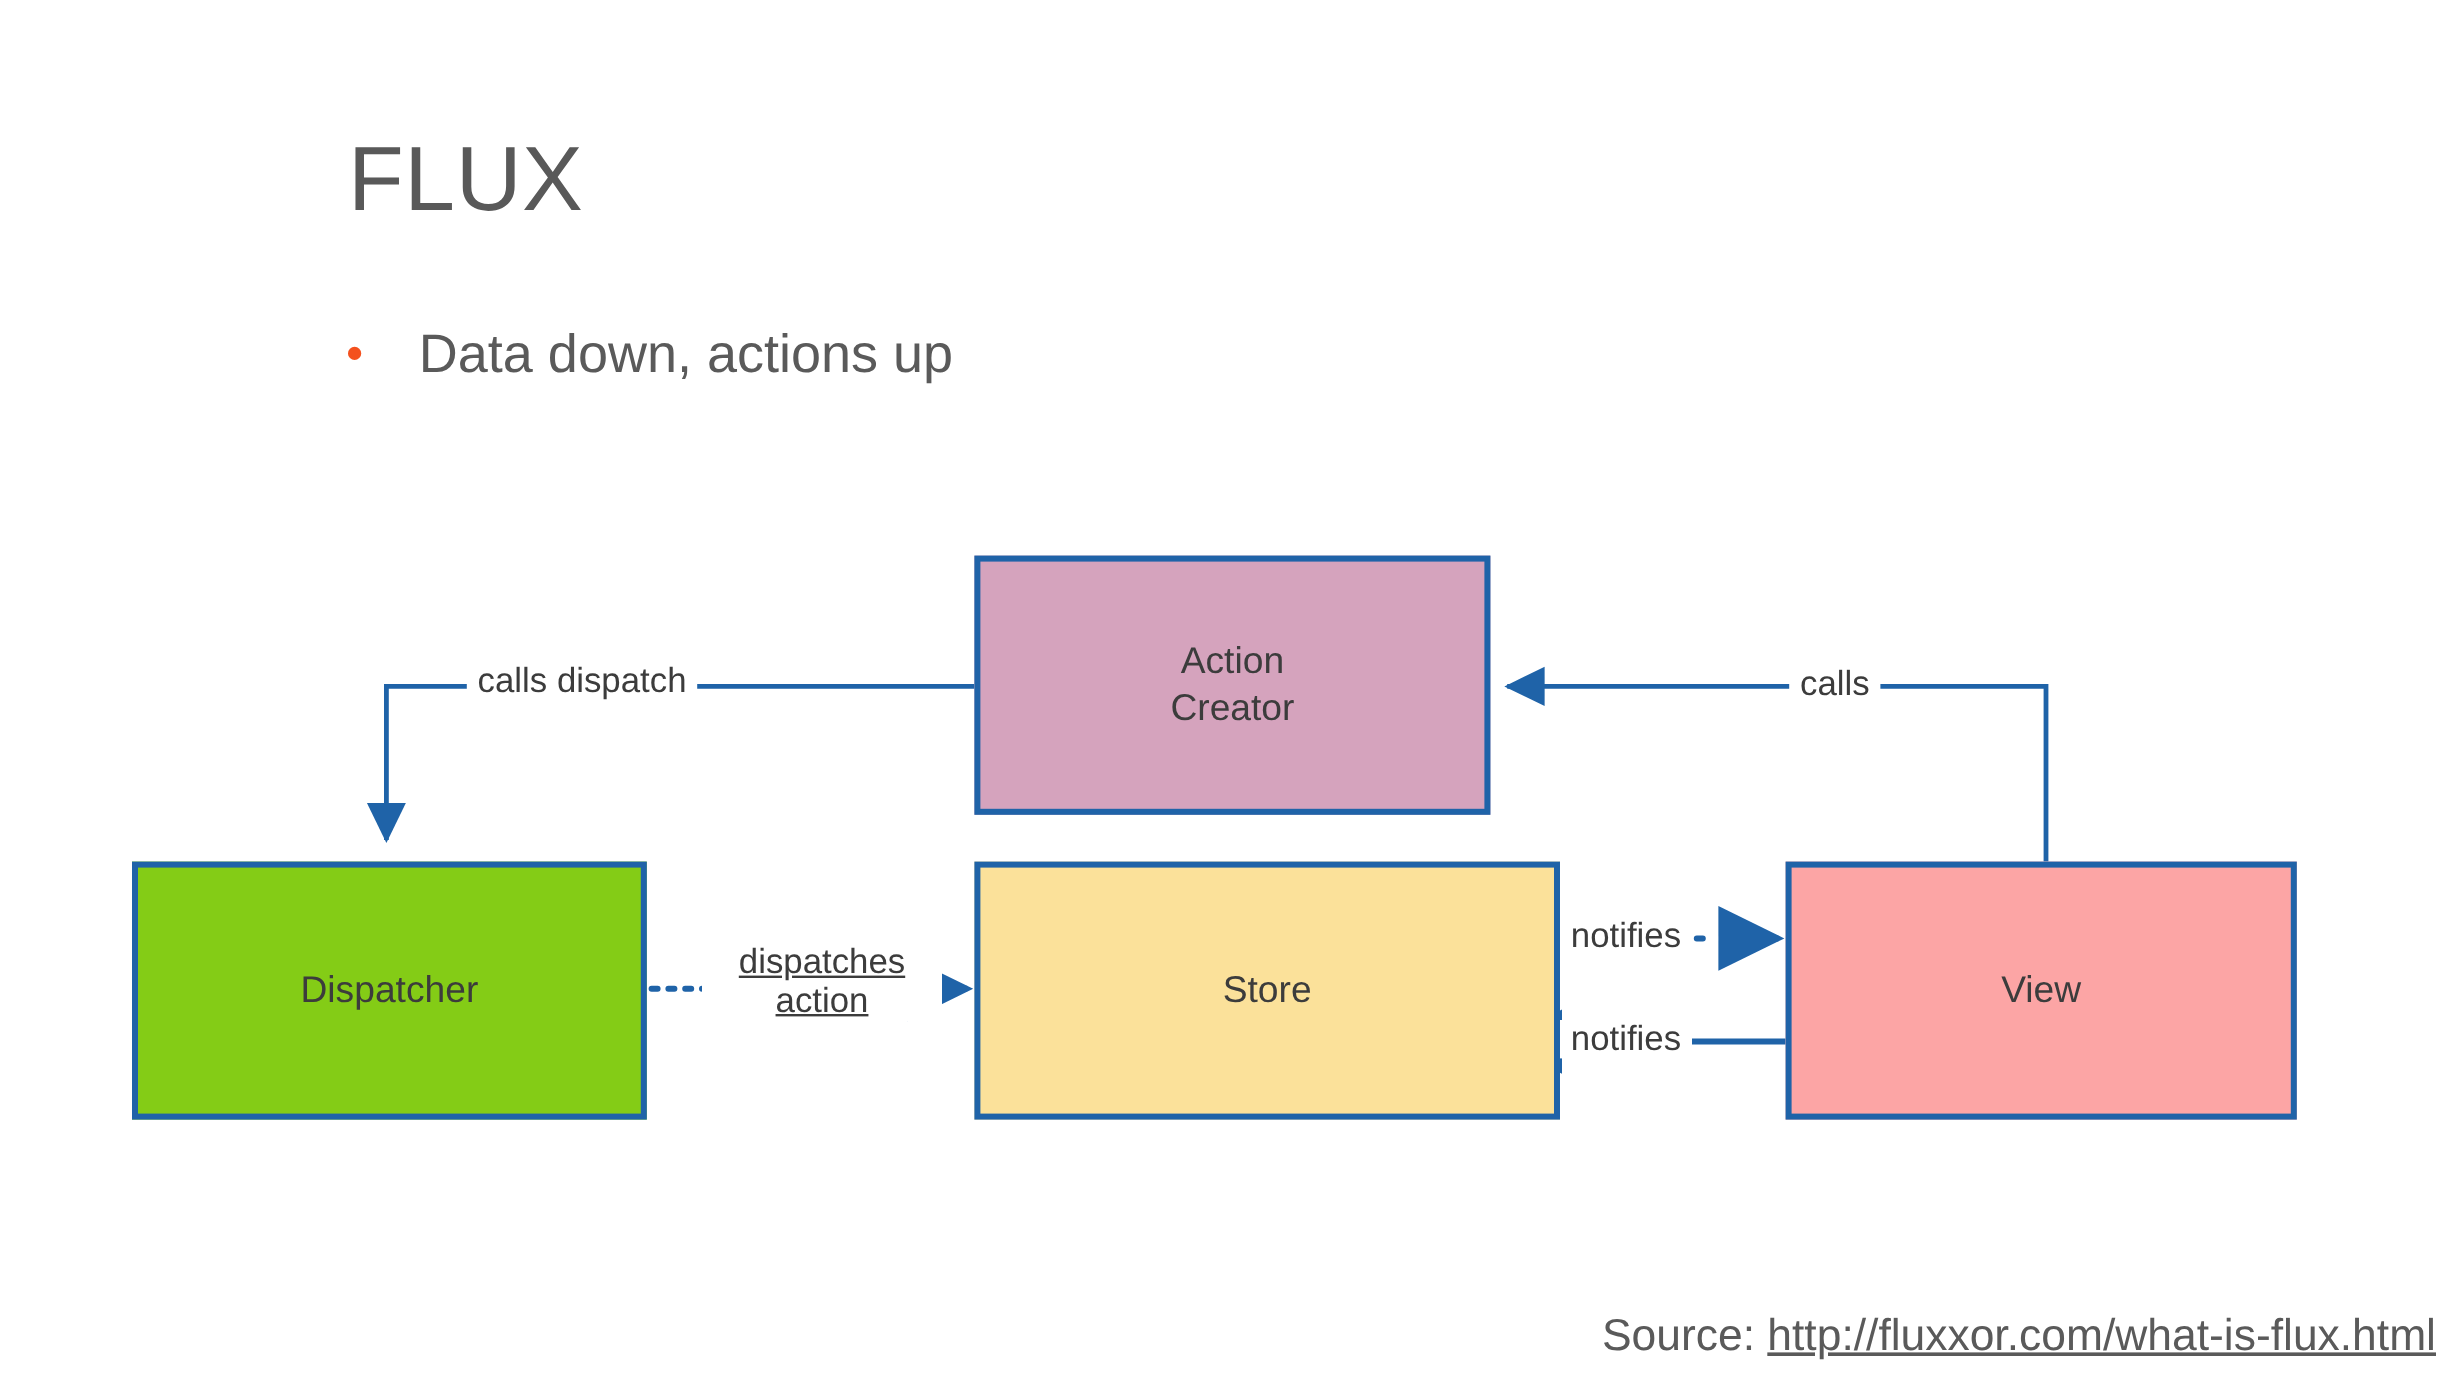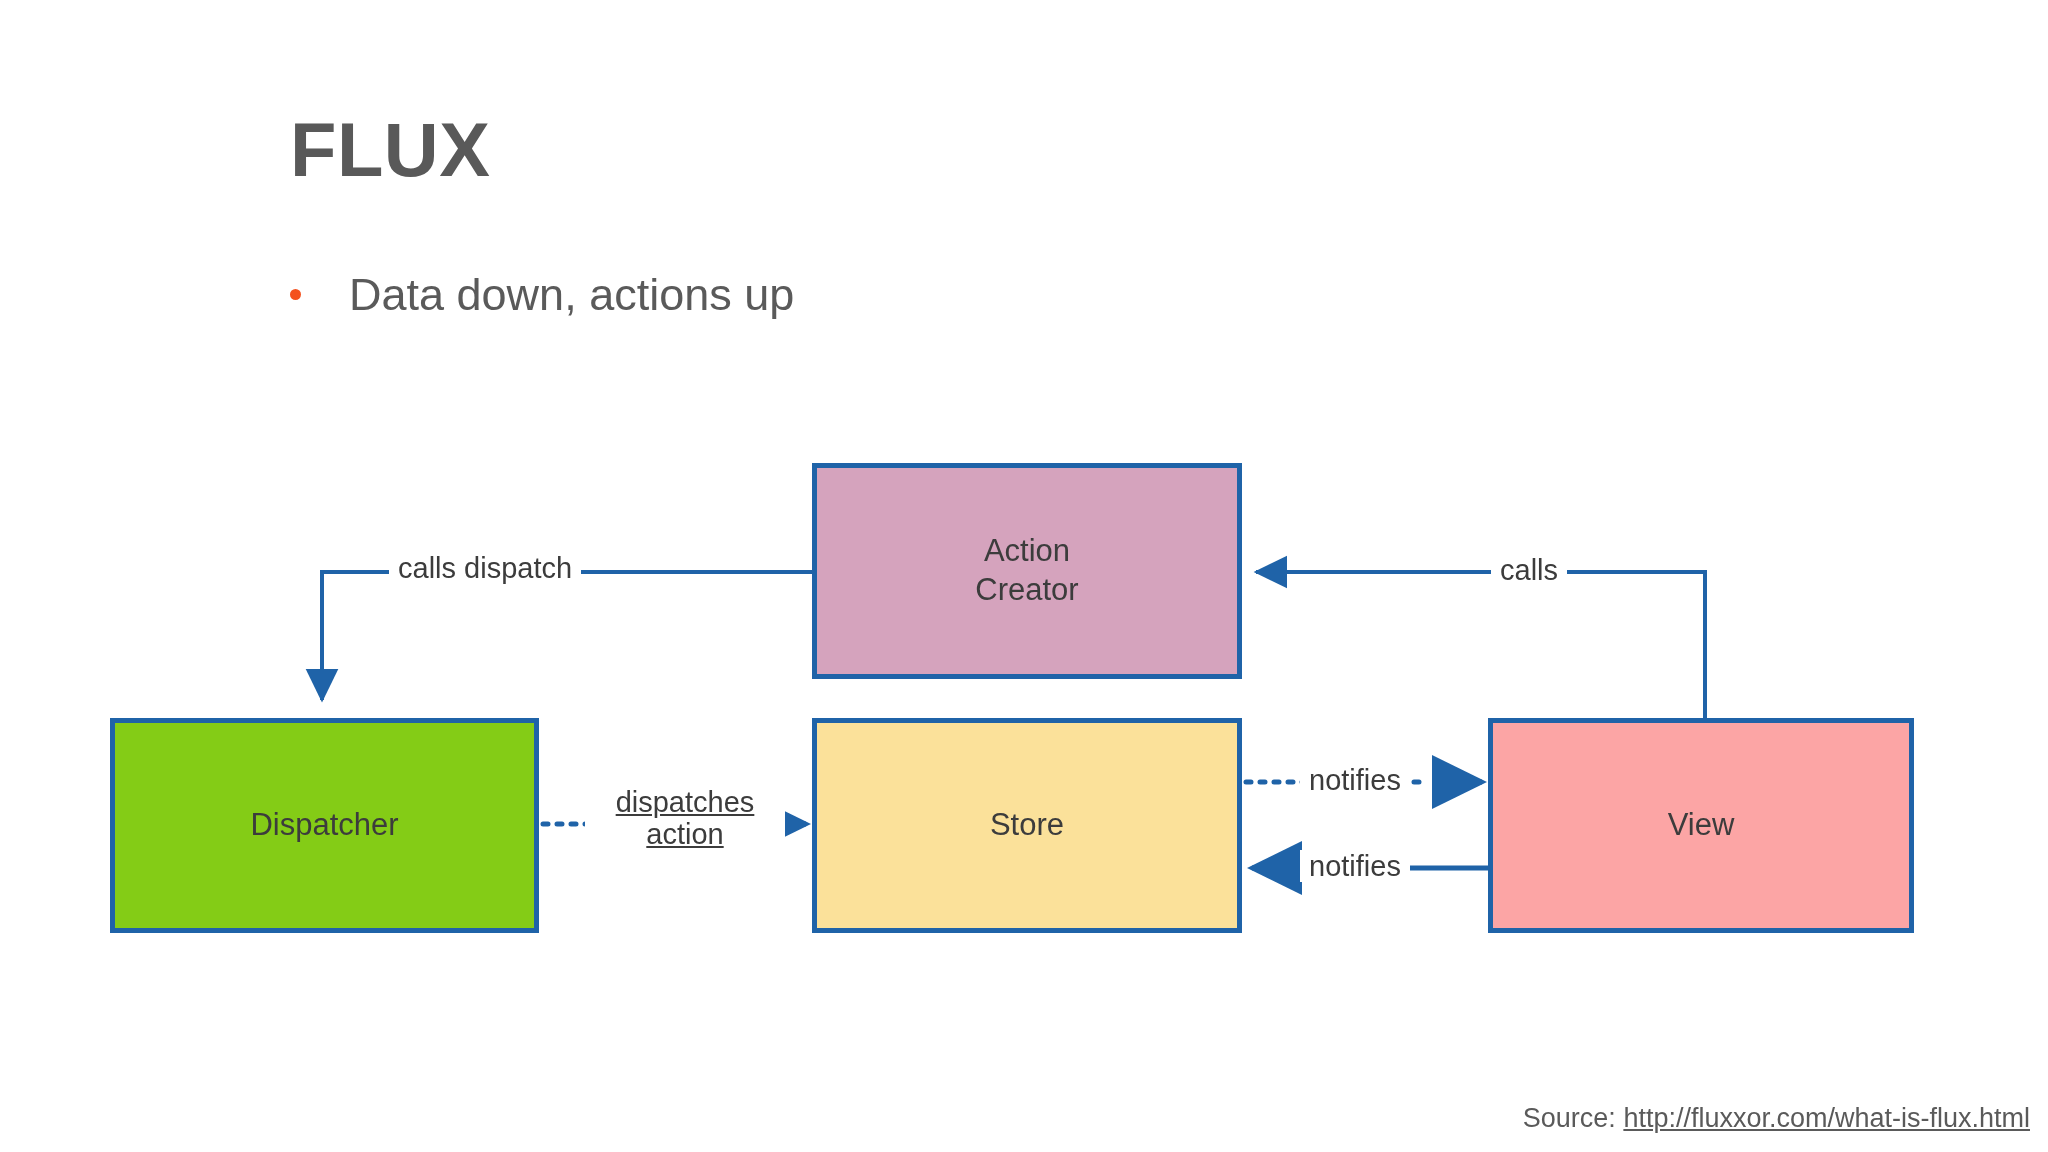--- a/index.html
+++ b/index.html
@@ -21,21 +21,21 @@
     inset: 0;
     background: #ffffff;
   }
 
   
   .slide-title {
     position: absolute;
     left: 290px;
     top: 112px;
     font-size: 76px;
-    font-weight: bold;
+    font-weight: normal;
     color: #595959;
     letter-spacing: 0.5px;
     line-height: 1;
     white-space: nowrap;
   }
 
   
   .bullet-row {
     position: absolute;
     left: 290px;
@@ -92,21 +92,21 @@
 
   #node-action-creator {
     left: 812px; top: 463px; width: 430px; height: 216px;
     background: #D5A3BD;
   }
   #node-dispatcher {
     left: 110px; top: 718px; width: 429px; height: 215px;
     background: #84cc16;
   }
   #node-store {
-    left: 812px; top: 718px; width: 430px; height: 215px;
+    left: 812px; top: 718px; width: 488px; height: 215px;
     background: #FBE19A;
   }
   #node-view {
     left: 1488px; top: 718px; width: 426px; height: 215px;
     background: #fca5a5;
   }
 
   
   .edge-label {
     position: absolute;
@@ -127,21 +127,21 @@
     left: 585px; top: 786px; width: 200px; padding: 0; text-decoration: underline;
   }
   #label-notifies       { left: 1300px; top: 764px; }
   #label-queries        { left: 1300px; top: 850px; }
 
   
   .source {
     position: absolute;
     right: 18px;
     bottom: 18px;
-    font-size: 27px;
+    font-size: 37px;
     color: #5A5A5A;
     white-space: nowrap;
     font-family: "Liberation Sans", sans-serif;
   }
   .source .url {
     text-decoration: underline;
     color: #5A5A5A;
   }
 </style>
 </head>

